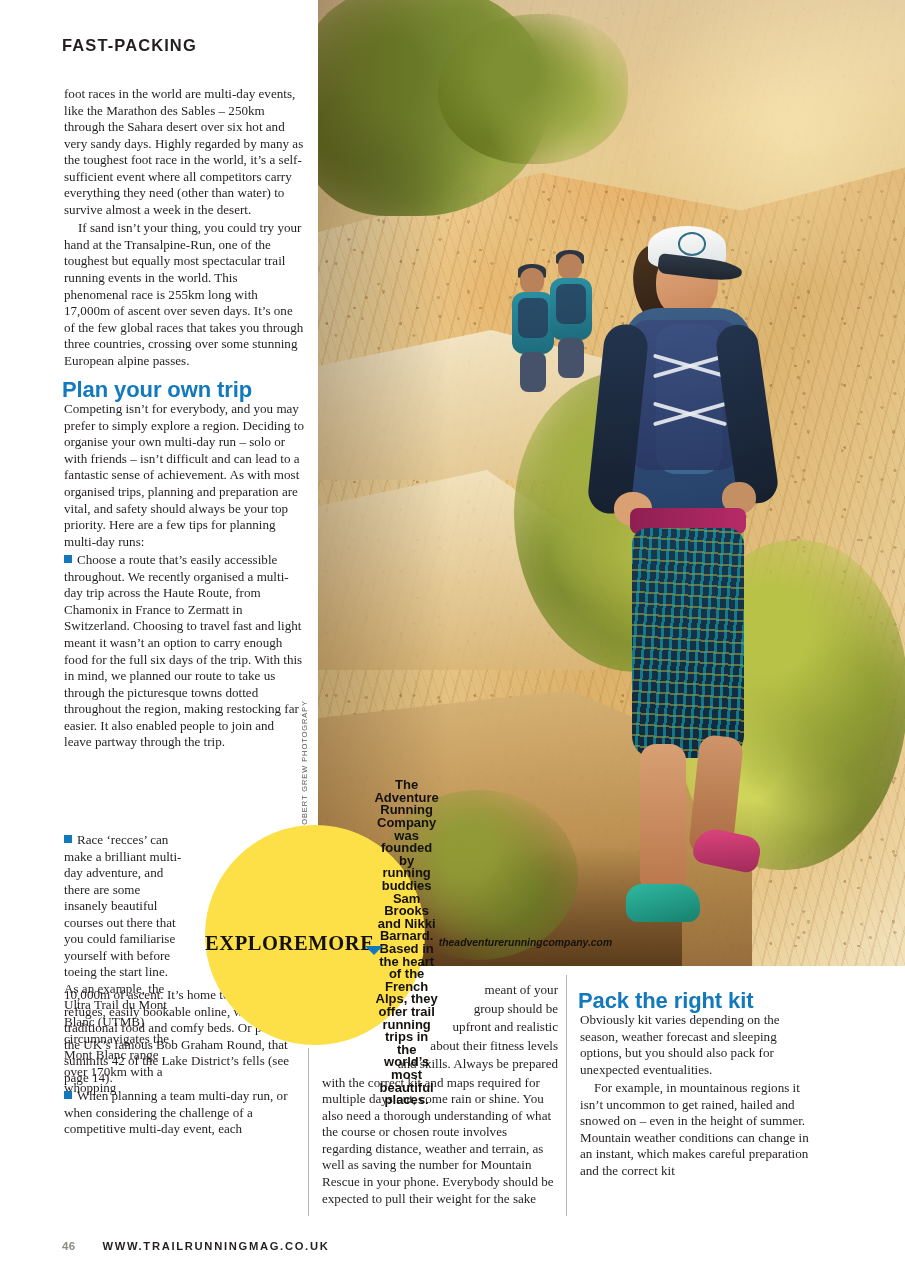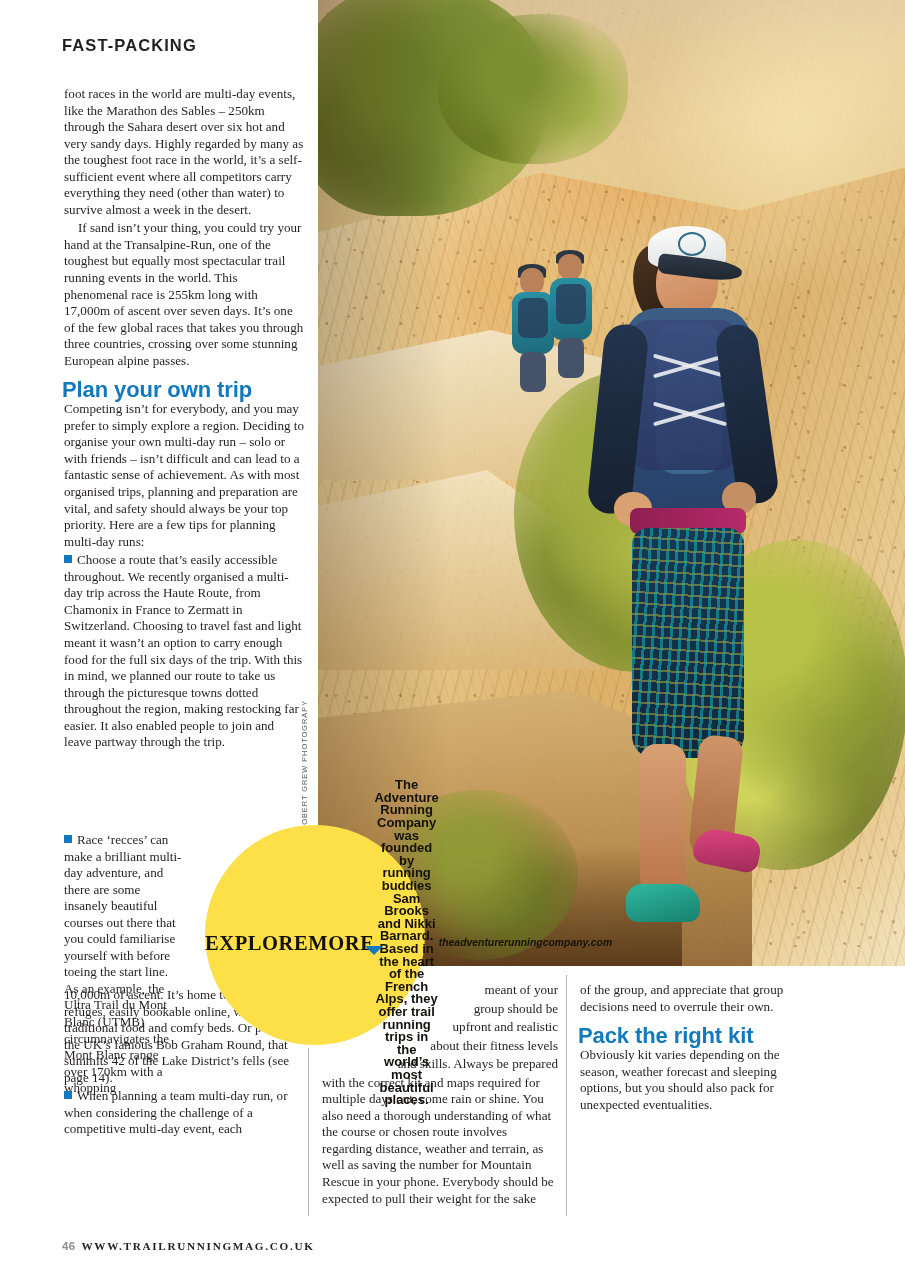--- a/index.html
+++ b/index.html
@@ -315,27 +315,27 @@
     font-weight:bold;font-size:13px;line-height:12.6px;
     color:#14110c;text-align:center;width:178px;
   }
   .callout-url{
     font-family:"Liberation Sans",sans-serif;
     font-weight:bold;font-style:italic;font-size:10.4px;line-height:12.6px;
     color:#14110c;text-align:right;width:150px;margin-top:1px;
   }
 
   
-  .footer{position:absolute;left:62px;top:1240px;display:flex;align-items:baseline;gap:6px;}
+  .footer{position:absolute;left:62px;top:1240px;display:flex;align-items:baseline;gap:27px;}
   .folio{
     font-family:"Liberation Sans",sans-serif;font-weight:bold;
     font-size:11.5px;color:#8e8b86;letter-spacing:.3px;
   }
   .foot-url{
-    font-family:Liberation Serif, serif;font-weight:bold;
+    font-family:Liberation Sans, sans-serif;font-weight:bold;
     font-size:11.2px;color:#231f20;letter-spacing:1.7px;
   }
 </style>
 </head>
 <body>
 
 <div class="page">
 
   <div class="photo">
     <div class="ph-layer rock-base"></div>
@@ -420,23 +420,23 @@
   <div class="col" id="col2">
     <p class="wrapline">meant of your</p>
     <p class="wrapline">group should be</p>
     <p class="wrapline">upfront and realistic</p>
     <p class="wrapline">about their fitness levels</p>
     <p class="wrapline">and skills. Always be prepared</p>
     <p>with the correct kit and maps required for multiple days out, come rain or shine. You also need a thorough understanding of what the course or chosen route involves regarding distance, weather and terrain, as well as saving the number for Mountain Rescue in your phone. Everybody should be expected to pull their weight for the sake</p>
   </div>
 
   <div class="col" id="col3">
-    <p>of the group, and appreciate that group decisions need to overrule their own.</p>
     <div class="subhead">Pack the right kit</div>
     <p>Obviously kit varies depending on the season, weather forecast and sleeping options, but you should also pack for unexpected eventualities.</p>
+    <p class="ind">For example, in mountainous regions it isn’t uncommon to get rained, hailed and snowed on – even in the height of summer. Mountain weather conditions can change in an instant, which makes careful preparation and the correct kit</p>
   </div>
 
   <div class="rule" id="rule1"></div>
   <div class="rule" id="rule2"></div>
 
   <div class="callout">
     <div class="callout-title">EXPLORE</div>
     <div class="callout-title">MORE</div>
     <div class="divider"></div>
     <div class="callout-body">The Adventure Running Company was founded by running buddies Sam Brooks and Nikki Barnard. Based in the heart of the French Alps, they offer trail running trips in the world’s most beautiful places.</div>

